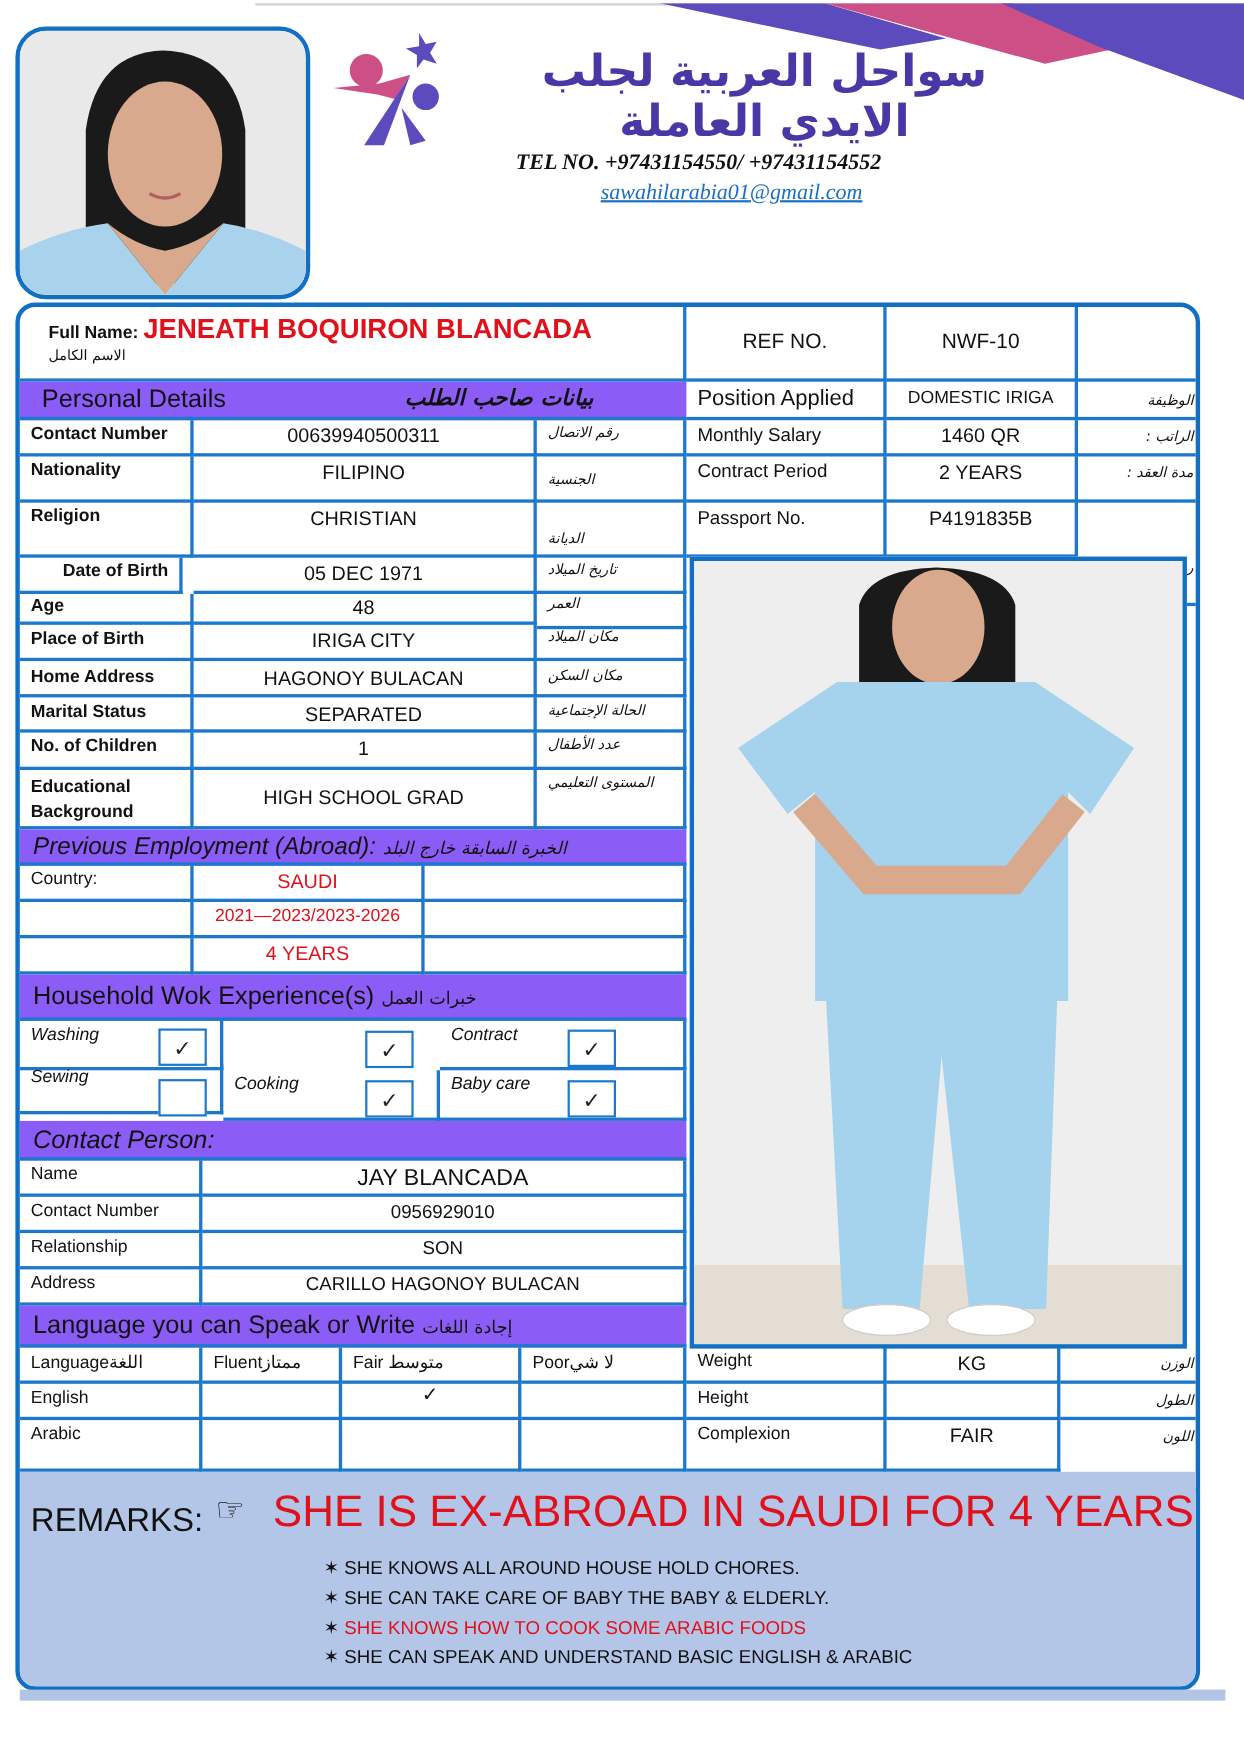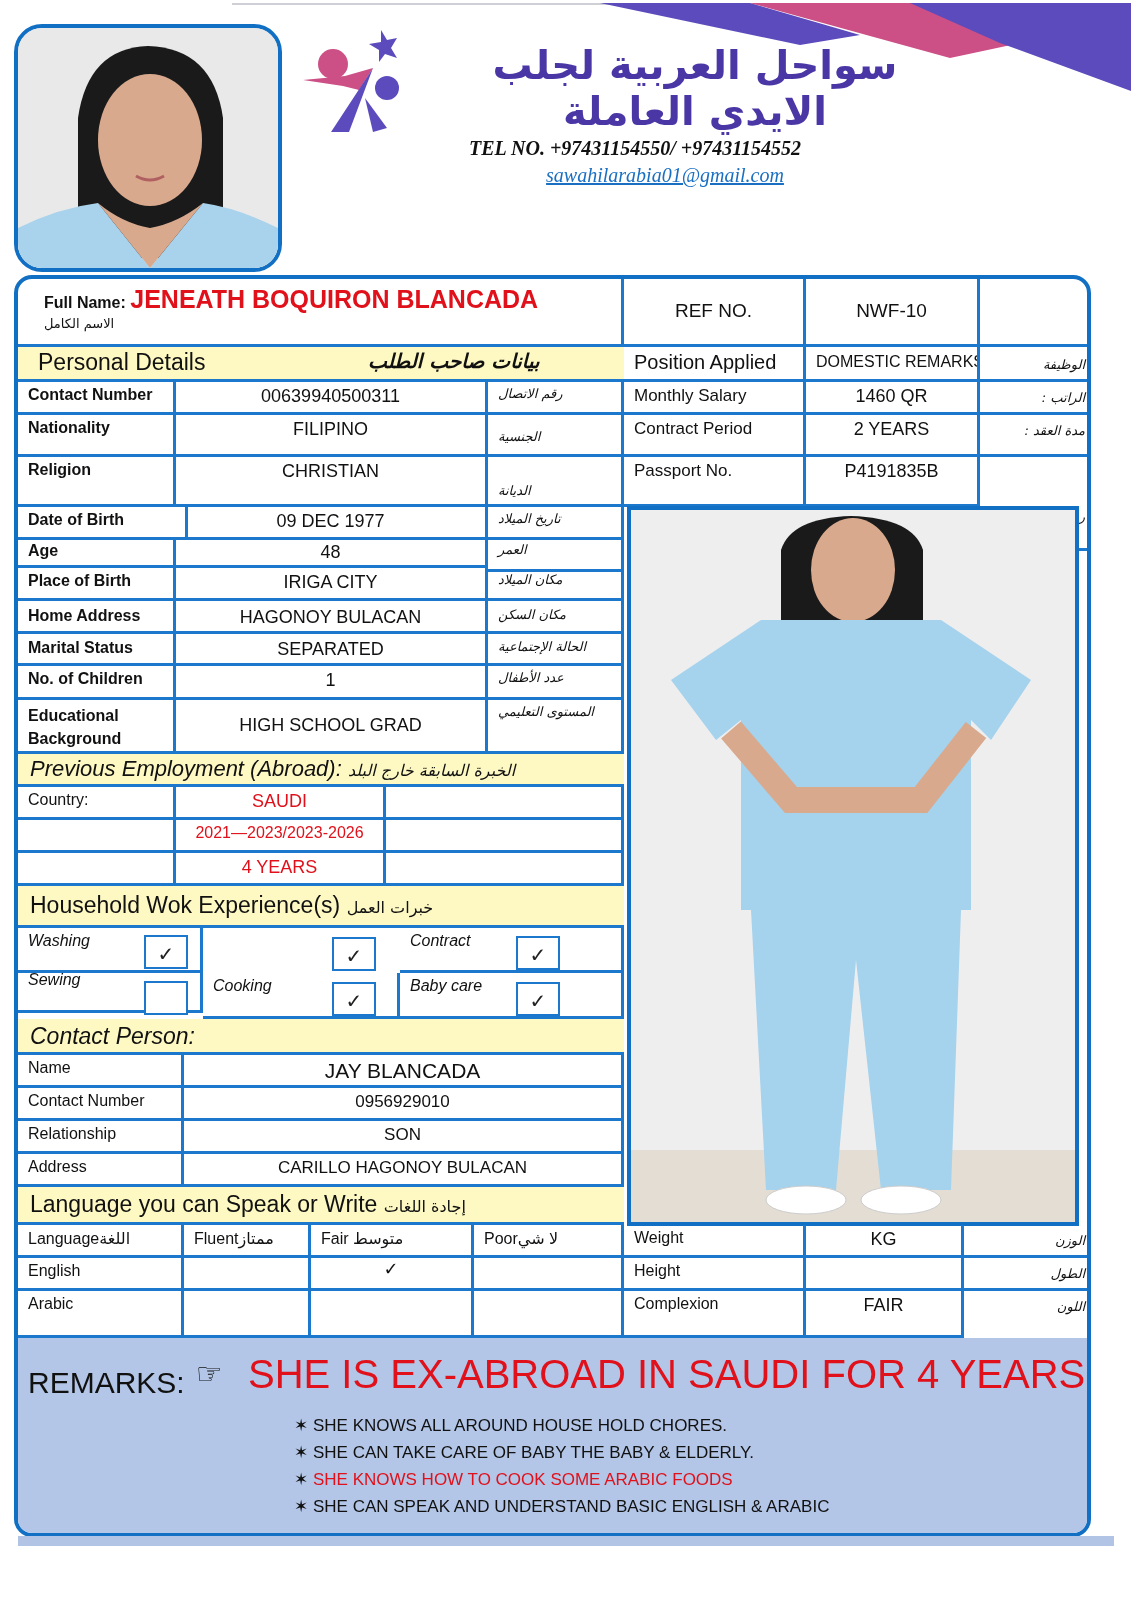--- a/index.html
+++ b/index.html
@@ -24,21 +24,21 @@
   .frame { position: absolute; left: 14px; top: 275px; width: 1077px; height: 1262px;
     border: 4px solid #1270c4; border-radius: 18px; background: #fff; overflow: hidden; }
   .frame-shadow { position: absolute; left: 18px; top: 1536px; width: 1096px; height: 10px; background: #b2c4e5; }
 
   .cell { position: absolute; border-right: 3px solid #1b78cc; border-bottom: 3px solid #1b78cc;
     font-size: 16px; padding: 4px 10px; overflow: hidden; white-space: nowrap; }
   .lab { font-weight: bold; }
   .val { text-align: center; font-size: 18px; }
   .ar { direction: rtl; text-align: left; font-family: "DejaVu Sans", sans-serif; font-style: italic; font-size: 13px; padding-right: 6px; }
   .ar-right { font-family: "DejaVu Sans", sans-serif; font-style: italic; font-size: 13px; direction: rtl; text-align: right; }
-  .sec { position: absolute; background: #fef9c3; border-bottom: 3px solid #1b78cc; font-size: 23px; padding: 4px 12px; white-space: nowrap; }
+  .sec { position: absolute; background: #8b5cf6; border-bottom: 3px solid #1b78cc; font-size: 23px; padding: 4px 12px; white-space: nowrap; }
   .sec .arl { font-family: "DejaVu Sans", sans-serif; font-style: italic; font-size: 20px; }
   .red { color: #e0111b; }
 
   .body-photo { position: absolute; left: 609px; top: 227px; width: 452px; height: 720px;
     border: 4px solid #1270c4; background: #f2f2f2; overflow: hidden; }
   .body-photo svg { width: 100%; height: 100%; display: block; }
 
   .chk { position: absolute; width: 44px; height: 34px; border: 2px solid #1b78cc; background: #fff;
     font-size: 20px; text-align: center; line-height: 34px; color: #222; }
 
@@ -104,22 +104,22 @@
   <div class="cell ar" style="left:470px;top:103px;width:136px;height:33px;">رقم الاتصال</div>
 
   <div class="cell lab" style="left:0;top:136px;width:158px;height:42px;">Nationality</div>
   <div class="cell val" style="left:158px;top:136px;width:312px;height:42px;">FILIPINO</div>
   <div class="cell ar" style="left:470px;top:136px;width:136px;height:42px;padding-top:14px;">الجنسية</div>
 
   <div class="cell lab" style="left:0;top:178px;width:158px;height:50px;">Religion</div>
   <div class="cell val" style="left:158px;top:178px;width:312px;height:50px;">CHRISTIAN</div>
   <div class="cell ar" style="left:470px;top:178px;width:136px;height:50px;padding-top:26px;">الديانة</div>
 
-  <div class="cell lab" style="left:0;top:228px;width:170px;height:33px;">Date of Birth</div>
-  <div class="cell val" style="left:158px;top:228px;width:312px;height:33px;">09 DEC 1977</div>
+  <div class="cell lab" style="left:0;top:228px;width:148px;height:33px;text-align:right;">Date of Birth</div>
+  <div class="cell val" style="left:158px;top:228px;width:312px;height:33px;">05 DEC 1971</div>
   <div class="cell ar" style="left:470px;top:228px;width:136px;height:33px;">تاريخ الميلاد</div>
 
   <div class="cell lab" style="left:0;top:261px;width:158px;height:28px;padding-top:2px;">Age</div>
   <div class="cell val" style="left:158px;top:261px;width:312px;height:28px;padding-top:2px;">48</div>
   <div class="cell ar" style="left:470px;top:261px;width:136px;height:32px;padding-top:2px;">العمر</div>
 
   <div class="cell lab" style="left:0;top:289px;width:158px;height:33px;">Place of Birth</div>
   <div class="cell val" style="left:158px;top:289px;width:312px;height:33px;">IRIGA CITY</div>
   <div class="cell ar" style="left:470px;top:289px;width:136px;height:33px;">مكان الميلاد</div>
 
@@ -136,21 +136,21 @@
   <div class="cell ar" style="left:470px;top:387px;width:136px;height:34px;">عدد الأطفال</div>
 
   <div class="cell lab" style="left:0;top:421px;width:158px;height:54px;padding-top:4px;line-height:23px;">
     <div>Educational</div>
     <div>Background</div>
   </div>
   <div class="cell val" style="left:158px;top:421px;width:312px;height:54px;padding-top:15px;">HIGH SCHOOL GRAD</div>
   <div class="cell ar" style="left:470px;top:421px;width:136px;height:54px;">المستوى التعليمي</div>
 
   <div class="cell" style="left:606px;top:68px;width:182px;height:35px;font-size:20px;padding-top:4px;">Position Applied</div>
-  <div class="cell val" style="left:788px;top:68px;width:174px;height:35px;font-size:16px;padding-top:6px;">DOMESTIC REMARKS</div>
+  <div class="cell val" style="left:788px;top:68px;width:174px;height:35px;font-size:16px;padding-top:6px;">DOMESTIC IRIGA</div>
   <div class="cell ar-right" style="left:962px;top:68px;width:115px;height:35px;border-right:none;padding-top:10px;">الوظيفة</div>
 
   <div class="cell" style="left:606px;top:103px;width:182px;height:33px;font-size:17px;">Monthly Salary</div>
   <div class="cell val" style="left:788px;top:103px;width:174px;height:33px;">1460 QR</div>
   <div class="cell ar-right" style="left:962px;top:103px;width:115px;height:33px;border-right:none;padding-top:8px;">الراتب :</div>
 
   <div class="cell" style="left:606px;top:136px;width:182px;height:42px;font-size:17px;">Contract Period</div>
   <div class="cell val" style="left:788px;top:136px;width:174px;height:42px;">2 YEARS</div>
   <div class="cell ar-right" style="left:962px;top:136px;width:115px;height:42px;border-right:none;padding-top:8px;">مدة العقد :</div>
 

